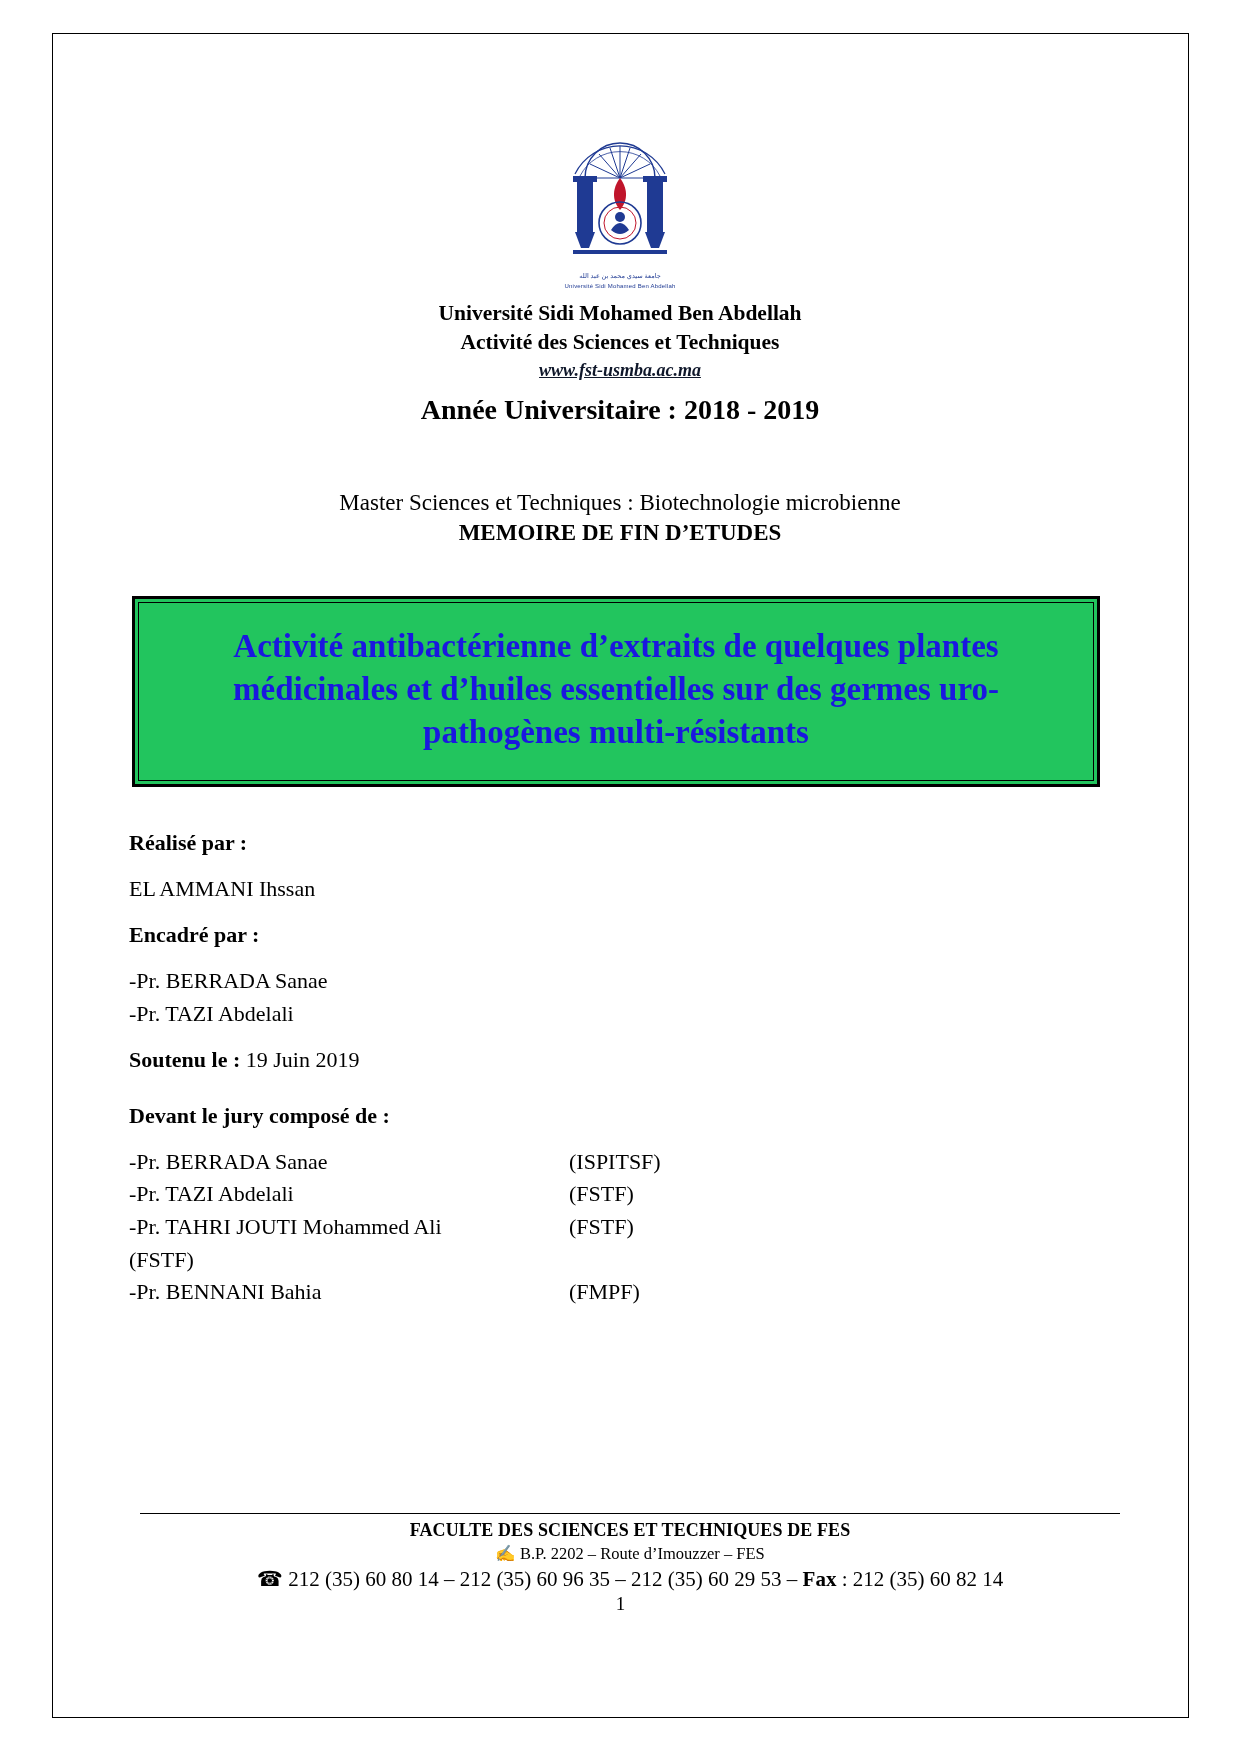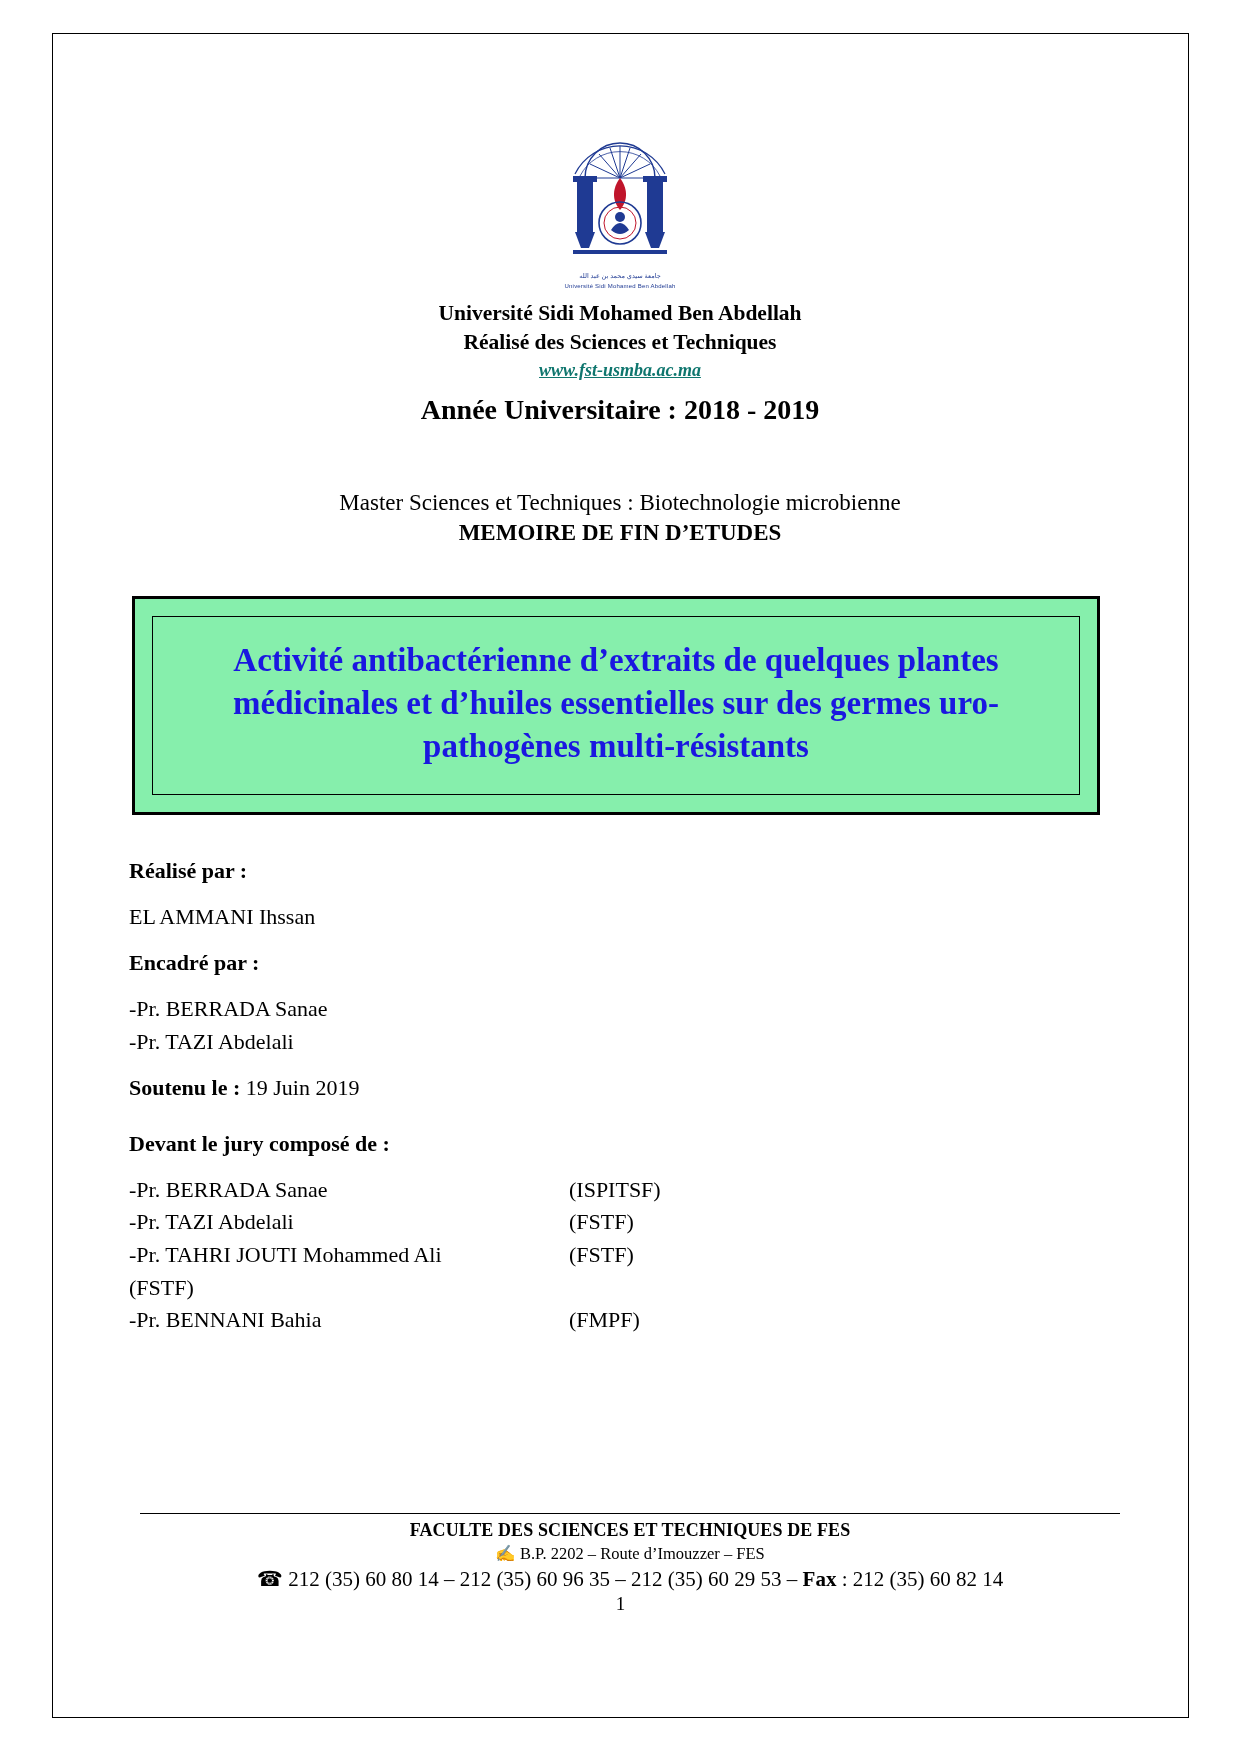--- a/index.html
+++ b/index.html
@@ -68,21 +68,21 @@
     line-height: 1.34;
   }
   .univ-line {
     font-size: 21.5px;
     font-weight: bold;
   }
   .univ-url {
     font-size: 18px;
     font-weight: bold;
     font-style: italic;
-    color: #0f766e;
+    color: #0f172a;
     text-decoration: underline;
     display: inline-block;
     margin-top: 1px;
   }
   .annee {
     text-align: center;
     font-size: 28px;
     font-weight: bold;
     margin-top: 12px;
   }
@@ -97,22 +97,22 @@
   }
   .memoire-line {
     font-size: 23px;
     font-weight: bold;
   }
 
   
   .title-outer {
     margin: 48px 20px 0 12px;
     border: 3px solid #000000;
-    padding: 17px;
-    background: #86efac;
+    padding: 3px;
+    background: #22c55e;
   }
   .title-inner {
     border: 1px solid #000000;
     padding: 22px 26px 26px 26px;
   }
   .title-text {
     color: #1a17e0;
     font-weight: bold;
     font-size: 33px;
     line-height: 1.30;
@@ -219,21 +219,21 @@
 
           <rect x="28" y="132" width="94" height="4" fill="#1f3a93"></rect>
         </svg>
         <div class="logo-caption-ar">جامعة سيدي محمد بن عبد الله</div>
         <div class="logo-caption-fr">Université Sidi Mohamed Ben Abdellah</div>
       </div>
     </div>
 
     <div class="univ-block">
       <div class="univ-line">Université Sidi Mohamed Ben Abdellah</div>
-      <div class="univ-line">Réalisé des Sciences et Techniques</div>
+      <div class="univ-line">Activité des Sciences et Techniques</div>
       <div><a class="univ-url" href="#">www.fst-usmba.ac.ma</a></div>
     </div>
 
     <div class="annee">Année Universitaire : 2018 - 2019</div>
 
     <div class="master-block">
       <div class="master-line">Master Sciences et Techniques : Biotechnologie microbienne</div>
       <div class="memoire-line">MEMOIRE DE FIN D’ETUDES</div>
     </div>
 

